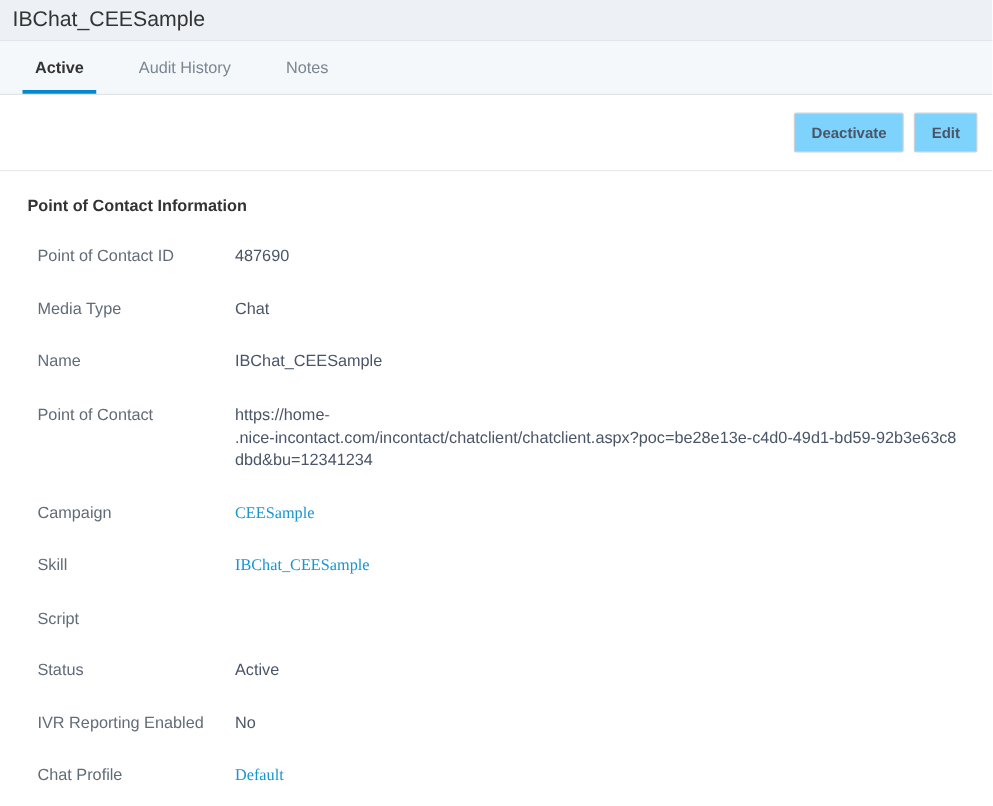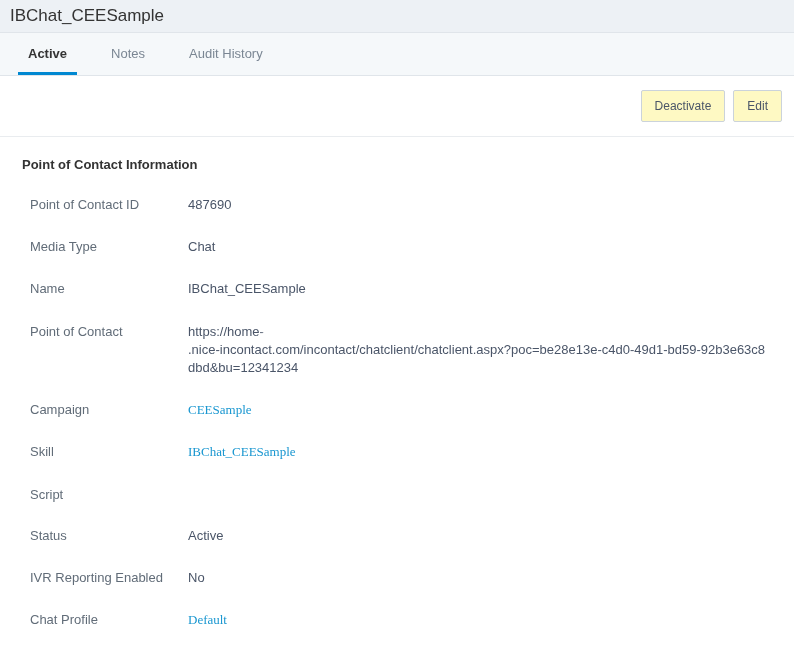--- a/index.html
+++ b/index.html
@@ -37,27 +37,28 @@
       border-bottom: 3px solid #0088d1;
     }
     .action-bar {
       display: flex;
       justify-content: flex-end;
       padding: 14px 12px;
       border-bottom: 1px solid #e9ecef;
       gap: 8px;
     }
     .btn {
-      background: #fef9c3;
+      background: #7dd3fc;
       border: 1px solid #cbd3db;
       padding: 8px 13px;
       font-size: 12px;
       color: #4a5568;
       cursor: pointer;
       border-radius: 2px;
+      font-weight: bold;
     }
     .content {
       padding: 20px 22px;
     }
     .section-title {
       font-size: 13px;
       font-weight: 700;
       color: #333;
       margin-bottom: 22px;
     }
@@ -104,22 +105,22 @@
   </style>
 </head>
 <body>
 
 <div class="title-bar">
   <span>IBChat_CEESample</span>
 </div>
 
 <div class="tabs">
   <div class="tab active">Active</div>
+  <div class="tab">Audit History</div>
   <div class="tab">Notes</div>
-  <div class="tab">Audit History</div>
 </div>
 
 <div class="action-bar">
   <button class="btn">Deactivate</button>
   <button class="btn">Edit</button>
 </div>
 
 <div class="content">
   <div class="section-title">Point of Contact Information</div>
 

